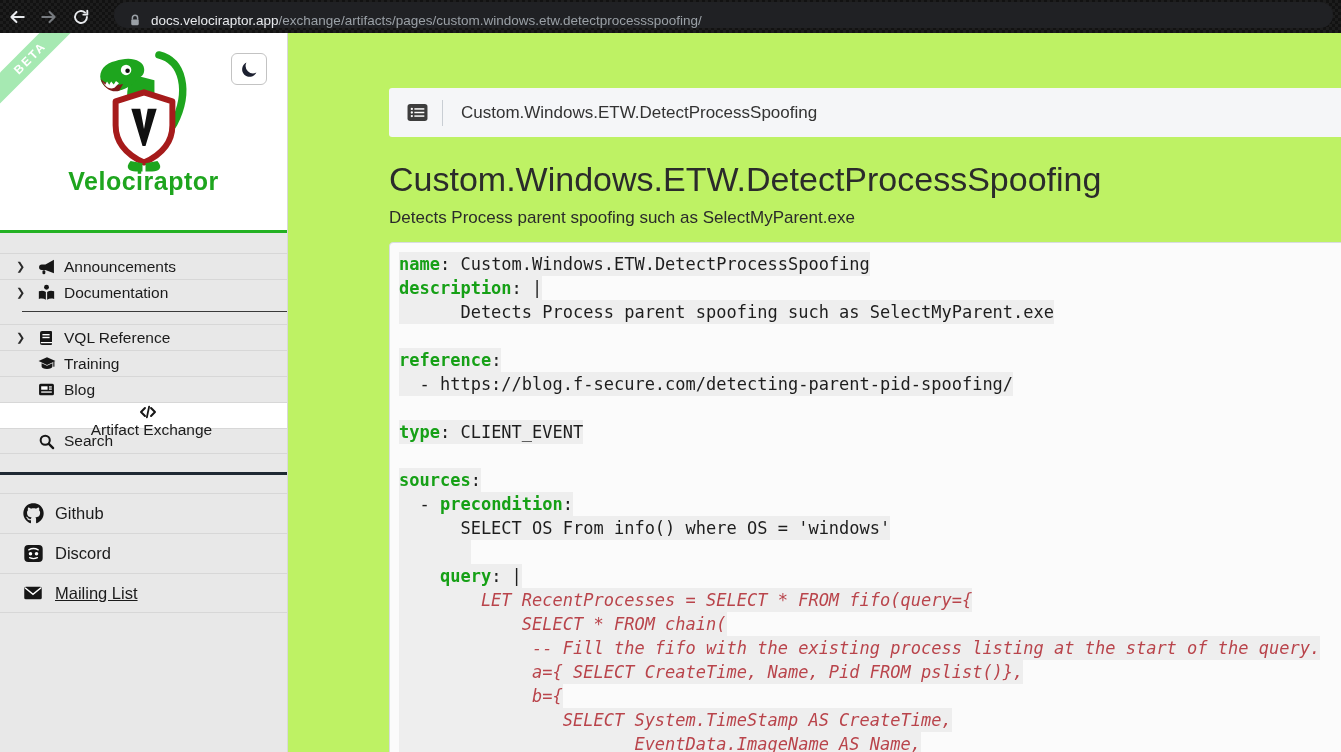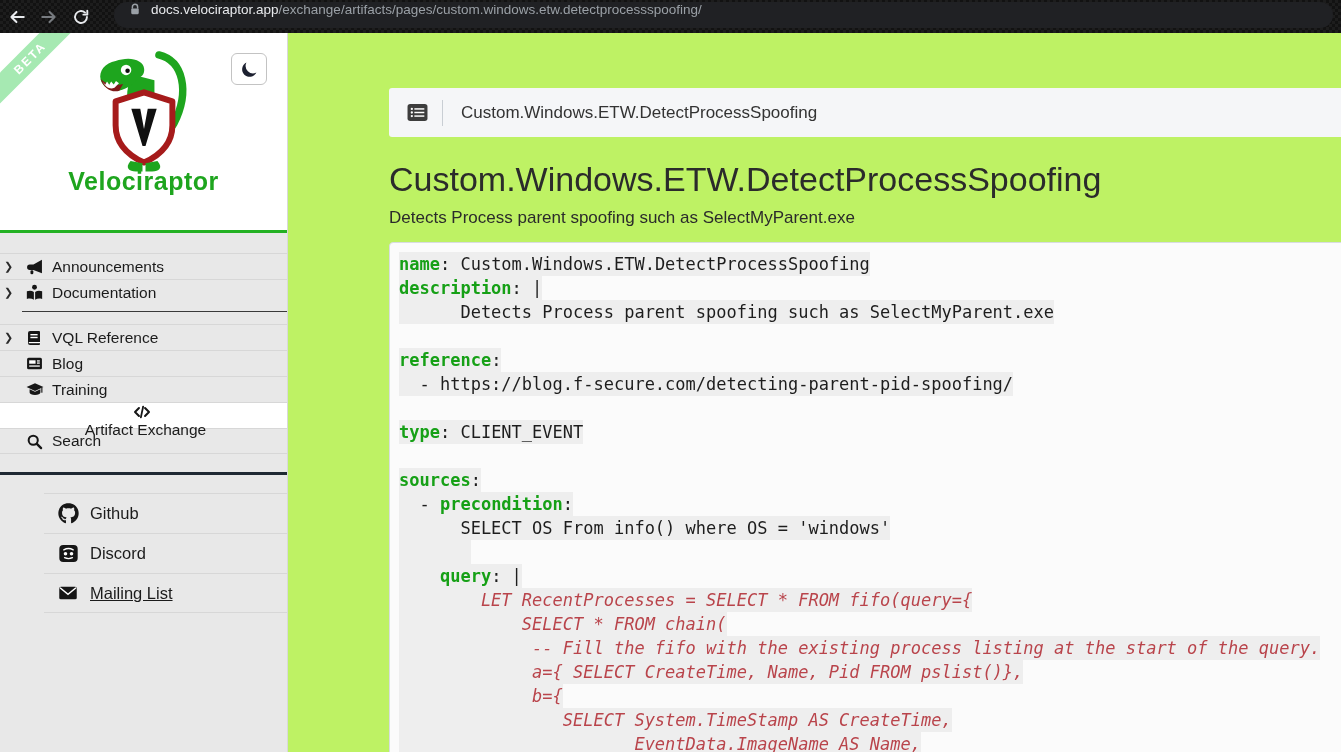--- a/index.html
+++ b/index.html
@@ -11,21 +11,21 @@
     position:absolute; left:0; top:0; width:1341px; height:33px;
     background-color:#131313;
     background-image:conic-gradient(#1d1d1d 25%, #121212 25% 50%, #1d1d1d 50% 75%, #121212 75%);
     background-size:6px 6px;
     display:flex; align-items:center;
   }
   .nav-btn{ width:30px; height:28px; display:flex; align-items:center; justify-content:center;
             margin-left:2px; cursor:pointer; }
   .url-pill{
     flex:1; height:26px; margin:0 8px 4px 18px; border-radius:13px; background:#202124;
-    display:flex; align-items:flex-start; padding:0 14px; overflow:hidden;
+    display:flex; align-items:flex-end; padding:0 14px; overflow:hidden;
   }
   .url-text{ font-size:13.5px; white-space:nowrap; margin-left:9px; }
   .url-host{ color:#e8eaed; }
   .url-path{ color:#9aa0a6; }
 
   
   .app{ position:absolute; left:0; top:33px; width:1341px; height:719px; display:flex; }
 
   
   .sidebar{ width:288px; height:719px; background:#e8e8e8; border-right:1px solid #d9d9d9;
@@ -41,31 +41,31 @@
     position:absolute; top:20px; right:20px; width:36px; height:32px; background:#fff;
     border:1px solid #c3c3c3; border-radius:6px; display:flex; align-items:center;
     justify-content:center; cursor:pointer;
   }
   .logo-svg{ margin-top:16px; }
   .brand{ color:#1ea51e; font-size:25px; font-weight:bold; letter-spacing:0.5px; margin-top:-6px; }
   .green-rule{ height:3px; background:#23b123; width:100%; }
 
   .nav{ margin-top:20px; }
   .nrow{ height:26px; display:flex; align-items:center; border-top:1px solid #d7d7d7;
-         padding-left:4px; font-size:15.5px; color:#1b1b1b; cursor:pointer; }
+         padding-left:16px; font-size:15.5px; color:#1b1b1b; cursor:pointer; }
   .nav2 .nrow:last-child{ border-bottom:1px solid #d7d7d7; }
   .nrow.active{ background:#ffffff;flex-direction:column; }
   .chev{ width:22px; color:#2b2b2b; font-size:11px; }
   .chev.has::before{ content:"\276F"; }
   .nicon{ width:26px; display:flex; align-items:center; }
   .inset-divider{ border-top:1px solid #3a3a3a; margin:6px 0 12px 22px; }
   .thick-divider{ height:3px; background:#1f2933; margin-top:18px; }
   .social{ margin-top:18px; }
   .srow{ height:40px; display:flex; align-items:center; border-top:1px solid #d7d7d7;
-         padding-left:14px; font-size:16.5px; color:#1b1b1b; cursor:pointer;margin-left:44px; }
+         padding-left:23px; font-size:16.5px; color:#1b1b1b; cursor:pointer; }
   .social .srow:last-child{ border-bottom:1px solid #d7d7d7;text-decoration:underline; }
   .sicon{ width:32px; display:flex; align-items:center; }
 
   
   .main{ flex:1; background:#bef264; position:relative; }
   .content{ position:absolute; left:101px; top:0; width:1210px; }
   .crumbbar{
     margin-top:55px; height:49px; background:#f5f6f8; border-radius:3px;
     display:flex; align-items:center; padding-left:18px;
   }
@@ -186,40 +186,40 @@
                 <rect x="4.4" y="4" width="7.2" height="1.4" fill="#fff"></rect>
                 <rect x="4.4" y="6.8" width="7.2" height="1.4" fill="#fff"></rect>
                 <rect x="2.8" y="12" width="11.2" height="1.2" fill="#fff"></rect>
               </svg>
           </span>
           <span class="nlabel">VQL Reference</span>
         </div>
         <div class="nrow">
           <span class="chev"></span>
           <span class="nicon">
+            <svg width="18" height="18" viewBox="0 0 16 16" fill="#161616">
+                <path d="M8 2 .5 5.4 8 8.8l7.5-3.4L8 2z"></path>
+                <path d="M3.2 7.3v2.9c0 1.2 2.1 2.2 4.8 2.2s4.8-1 4.8-2.2V7.3L8 9.5 3.2 7.3z"></path>
+                <rect x="13.6" y="5.8" width="1" height="4.6"></rect>
+              </svg>
+          </span>
+          <span class="nlabel">Training</span>
+        </div>
+        <div class="nrow">
+          <span class="chev"></span>
+          <span class="nicon">
             <svg width="17" height="17" viewBox="0 0 16 16" fill="#161616">
                 <rect x="1" y="2.5" width="14" height="11" rx="1.5"></rect>
                 <rect fill="#fff" x="3" y="5" width="6" height="3.2"></rect>
                 <rect fill="#fff" x="10.3" y="5" width="2.7" height="1.2"></rect>
                 <rect fill="#fff" x="10.3" y="7" width="2.7" height="1.2"></rect>
                 <rect fill="#fff" x="3" y="9.8" width="10" height="1.2"></rect>
               </svg>
           </span>
           <span class="nlabel">Blog</span>
-        </div>
-        <div class="nrow">
-          <span class="chev"></span>
-          <span class="nicon">
-            <svg width="18" height="18" viewBox="0 0 16 16" fill="#161616">
-                <path d="M8 2 .5 5.4 8 8.8l7.5-3.4L8 2z"></path>
-                <path d="M3.2 7.3v2.9c0 1.2 2.1 2.2 4.8 2.2s4.8-1 4.8-2.2V7.3L8 9.5 3.2 7.3z"></path>
-                <rect x="13.6" y="5.8" width="1" height="4.6"></rect>
-              </svg>
-          </span>
-          <span class="nlabel">Training</span>
         </div>
         <div class="nrow active">
           <span class="chev"></span>
           <span class="nicon">
             <svg width="18" height="18" viewBox="0 0 16 16">
                 <path d="M5.3 4.5 1.8 8l3.5 3.5M10.7 4.5 14.2 8l-3.5 3.5" stroke="#161616" stroke-width="1.8" fill="none" stroke-linecap="round" stroke-linejoin="round"></path>
                 <path d="M9 3.2 7 12.8" stroke="#161616" stroke-width="1.6" stroke-linecap="round"></path>
               </svg>
           </span>
           <span class="nlabel">Artifact Exchange</span>

